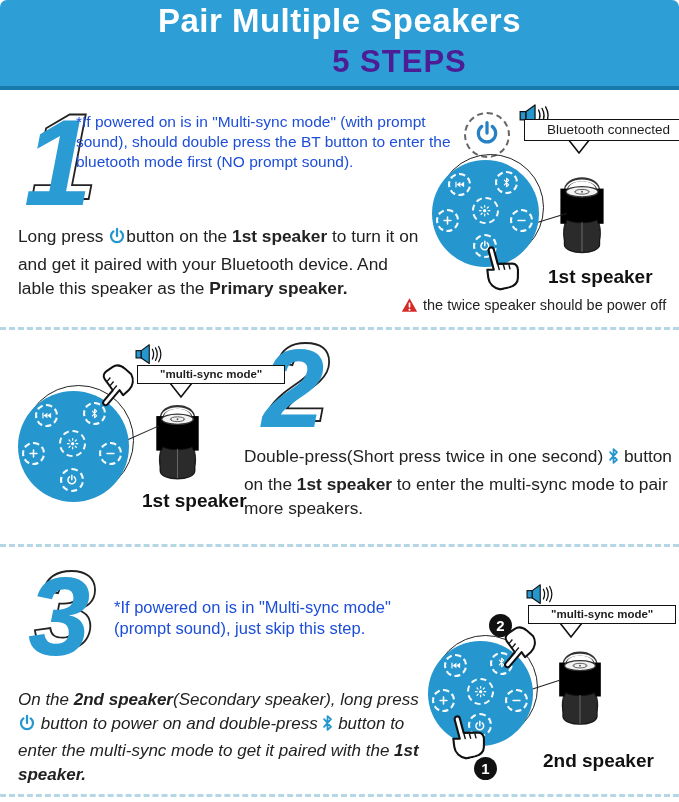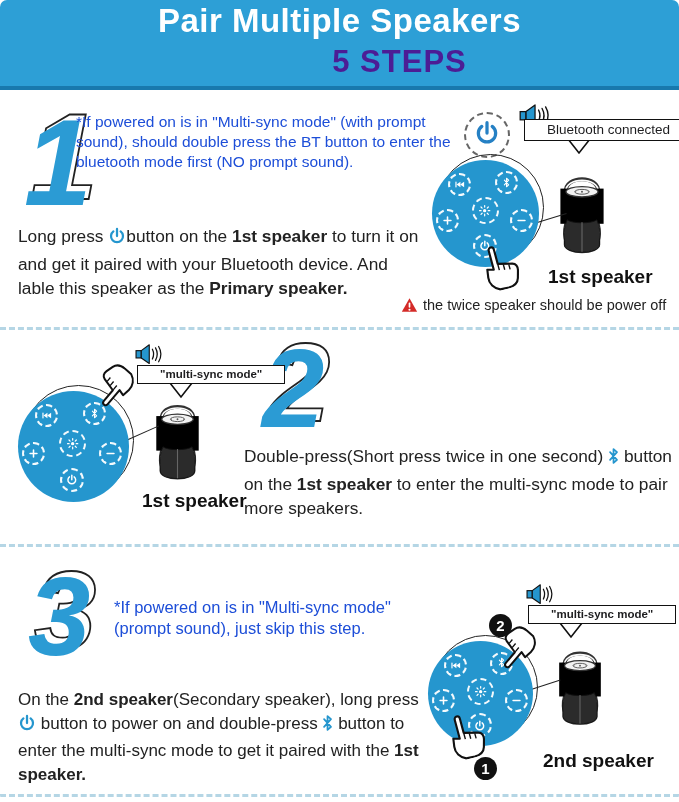--- a/index.html
+++ b/index.html
@@ -89,21 +89,21 @@
   .s2-hand{left:94px;top:364px;width:38px;transform:rotate(-140deg);}
   .s2-line{left:126px;top:440px;width:36px;transform:rotate(-24deg);}
   .s2-side{left:150px;top:390px;width:55px;height:104px;}
   .s2-caption{left:142px;top:490px;}
   .s2-num{left:262px;top:336px;font-size:112px;}
   .s2-main{left:244px;top:444px;width:432px;}
   .div2{top:544px;}
 
   .s3-num{left:28px;top:564px;font-size:112px;}
   .s3-note{left:114px;top:597px;width:336px;font-size:16.5px;}
-  .s3-main{left:18px;top:688px;width:412px;font-size:17px;}
+  .s3-main{left:18px;top:688px;width:412px;font-size:17px;font-style:italic;}
   .s3-horn{left:526px;top:583px;width:32px;}
   .s3-bubble{left:528px;top:605px;}
   .s3-bubblev{left:558px;top:623px;}
   .s3-badge2{left:489px;top:614px;}
   .s3-handbt{left:496px;top:626px;width:38px;transform:rotate(-140deg);}
   .s3-topview{left:428px;top:641px;width:105px;height:105px;}
   .s3-line{left:528px;top:690px;width:34px;transform:rotate(-18deg);}
   .s3-side{left:553px;top:635px;width:54px;height:106px;}
   .s3-handpwr{left:446px;top:710px;width:40px;transform:rotate(-15deg);}
   .s3-badge1{left:474px;top:757px;}

